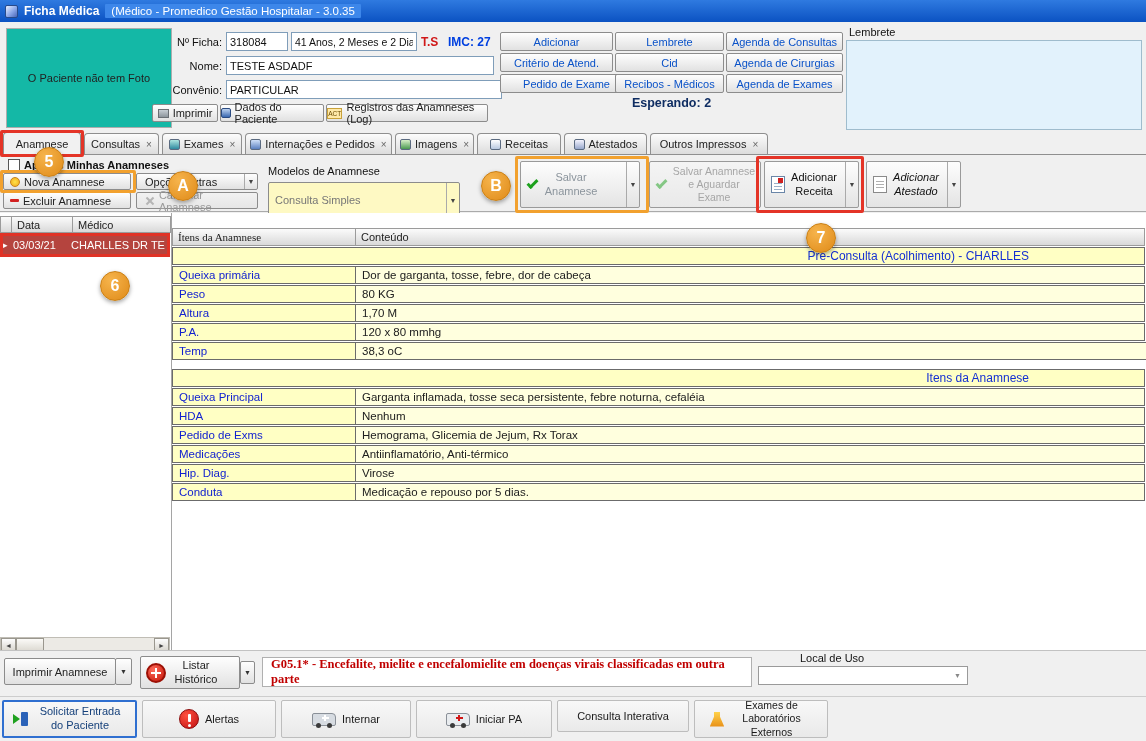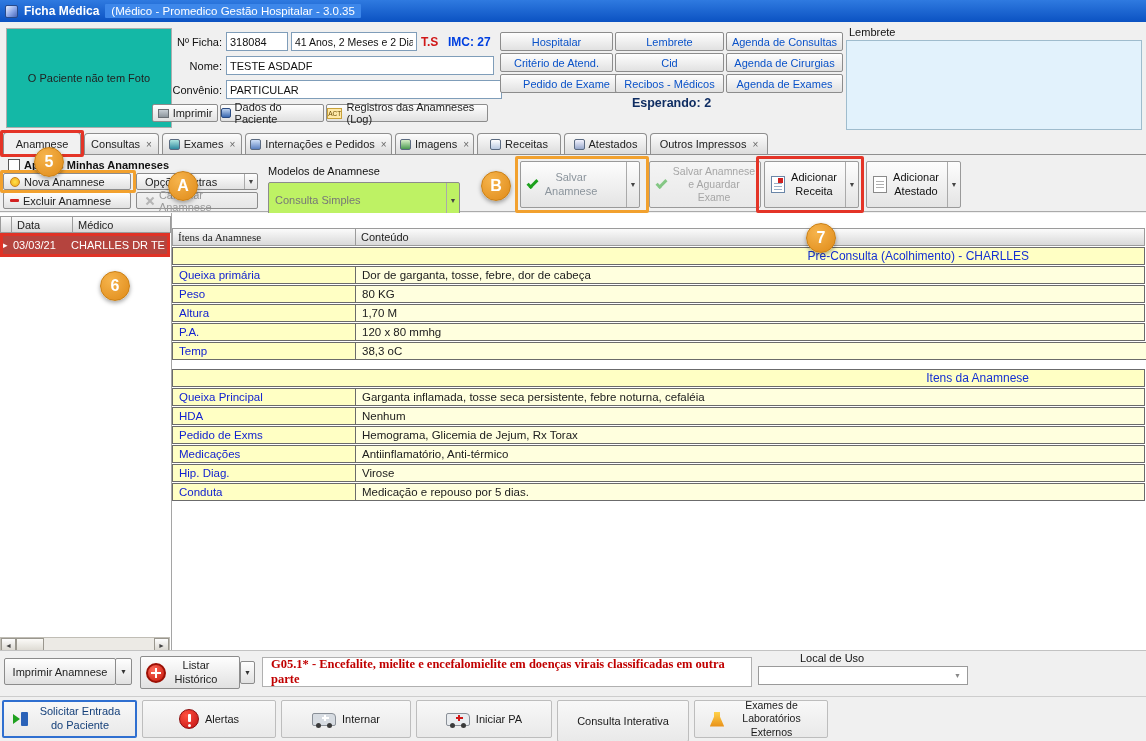--- a/index.html
+++ b/index.html
@@ -120,21 +120,21 @@
   <div class="b3" style="left:220px;top:104px;width:104px;height:18px;">
     <span style="width:10px;height:10px;border-radius:2px;background:linear-gradient(#bcd2f0,#3a68b0);border:1px solid #2a4a80;"></span>
     <span>Dados do Paciente</span>
   </div>
   <div class="b3" style="left:326px;top:104px;width:162px;height:18px;">
     <span style="width:17px;height:11px;background:#ffe9a8;border:1px solid #c9a23a;font-size:6.5px;color:#6a4a00;display:flex;align-items:center;justify-content:center;">ACT</span>
     <span>Registros das Anamneses (Log)</span>
   </div>
 
   <div class="b3 qb" style="left:500px;top:32px;width:113px;height:19px;">
-      <span>Hospitalar</span>
+      <span>Adicionar</span>
     </div>
   <div class="b3 qb" style="left:615px;top:32px;width:109px;height:19px;">
       <span>Lembrete</span>
     </div>
   <div class="b3 qb" style="left:726px;top:32px;width:117px;height:19px;">
       <span>Agenda de Consultas</span>
     </div>
   <div class="b3 qb" style="left:500px;top:53px;width:113px;height:19px;">
       <span>Critério de Atend.</span>
     </div>
@@ -214,21 +214,21 @@
   </div>
   <div class="b3" style="left:136px;top:192px;width:122px;height:17px;justify-content:flex-start;padding-left:8px;color:#9a9a9a;background:linear-gradient(#f2f2f2,#e6e6e6);">
     <span style="position:relative;width:10px;height:10px;">
       <span class="xline" style="top:4px;transform:rotate(45deg);"></span>
       <span class="xline" style="top:4px;transform:rotate(-45deg);"></span>
     </span>
     <span>Cancelar Anamnese</span>
   </div>
 
   <span class="lbl" style="left:268px;top:165px;">Modelos de Anamnese</span>
-  <div class="b3" style="left:268px;top:182px;width:192px;height:36px;justify-content:flex-start;padding-left:6px;background:#bef264;color:#777;">
+  <div class="b3" style="left:268px;top:182px;width:192px;height:36px;justify-content:flex-start;padding-left:6px;background:#fef9c3;color:#777;">
     <span>Consulta Simples</span>
     <span class="ddstrip">▼</span>
   </div>
 
   <div class="bigbtn" style="left:520px;top:161px;width:120px;height:47px;">
     <span class="ck"></span>
     <span class="btxt2" style="width:56px;color:#8b949c;">Salvar Anamnese</span>
     <span class="ddstrip">▼</span>
   </div>
   <div class="bigbtn" style="left:764px;top:161px;width:95px;height:47px;">
@@ -244,21 +244,21 @@
   <div class="bigbtn" style="left:649px;top:161px;width:112px;height:47px;background:linear-gradient(#f4f4f4,#e9e9e9);">
     <span class="ck" style="opacity:.5;"></span>
     <span class="btxt2" style="width:84px;color:#a6a6a6;font-size:10.5px;">Salvar Anamnese e Aguardar Exame</span>
   </div>
   <div class="bigbtn" style="left:866px;top:161px;width:95px;height:47px;">
     <span class="doc" style="border-color:#8a8a8a;">
       <span class="dline" style="top:4px;background:#b0b0b0;"></span>
         <span class="dline" style="top:7px;background:#b0b0b0;"></span>
         <span class="dline" style="top:10px;background:#b0b0b0;"></span>
     </span>
-    <span class="btxt2" style="width:48px;">Adicionar Atestado</span>
+    <span class="btxt2" style="width:48px;font-style:italic;">Adicionar Atestado</span>
     <span class="ddstrip">▼</span>
   </div>
 
   <div class="abs" style="left:0;top:213px;width:1146px;height:437px;background:#fff;"></div>
   <div class="abs" style="left:171px;top:213px;width:1px;height:437px;background:#a5a5a5;"></div>
 
   <div class="cellh" style="left:0;top:216px;width:12px;height:17px;padding:0;"></div>
   <div class="cellh" style="left:11px;top:216px;width:62px;height:17px;">
     <span>Data</span>
   </div>
@@ -411,21 +411,21 @@
   </div>
   <div class="fbtn" style="left:416px;top:700px;width:136px;height:38px;">
     <span class="amb" style="background:#e9ecef;">
       <span class="pbar" style="left:9px;top:3px;width:7px;height:2px;background:#d01818;"></span>
       <span class="pbar" style="left:11px;top:1px;width:2px;height:6px;background:#d01818;"></span>
       <span class="wheel" style="left:3px;"></span>
         <span class="wheel" style="right:3px;"></span>
     </span>
     <span>Iniciar PA</span>
   </div>
-  <div class="fbtn" style="left:557px;top:700px;width:132px;height:42px;">
+  <div class="fbtn" style="left:557px;top:700px;width:132px;height:32px;">
     <span>Consulta Interativa</span>
   </div>
   <div class="fbtn" style="left:694px;top:700px;width:134px;height:38px;">
     <span class="beaker"></span>
     <span class="btxt2" style="width:82px;font-size:10.5px;">Exames de Laboratórios Externos</span>
   </div>
 
   <div class="rect-red" style="left:0;top:130px;width:84px;height:27px;"></div>
   <div class="rect-orange" style="left:0;top:170px;width:136px;height:23px;"></div>
   <div class="rect-orange" style="left:515px;top:156px;width:134px;height:57px;"></div>

